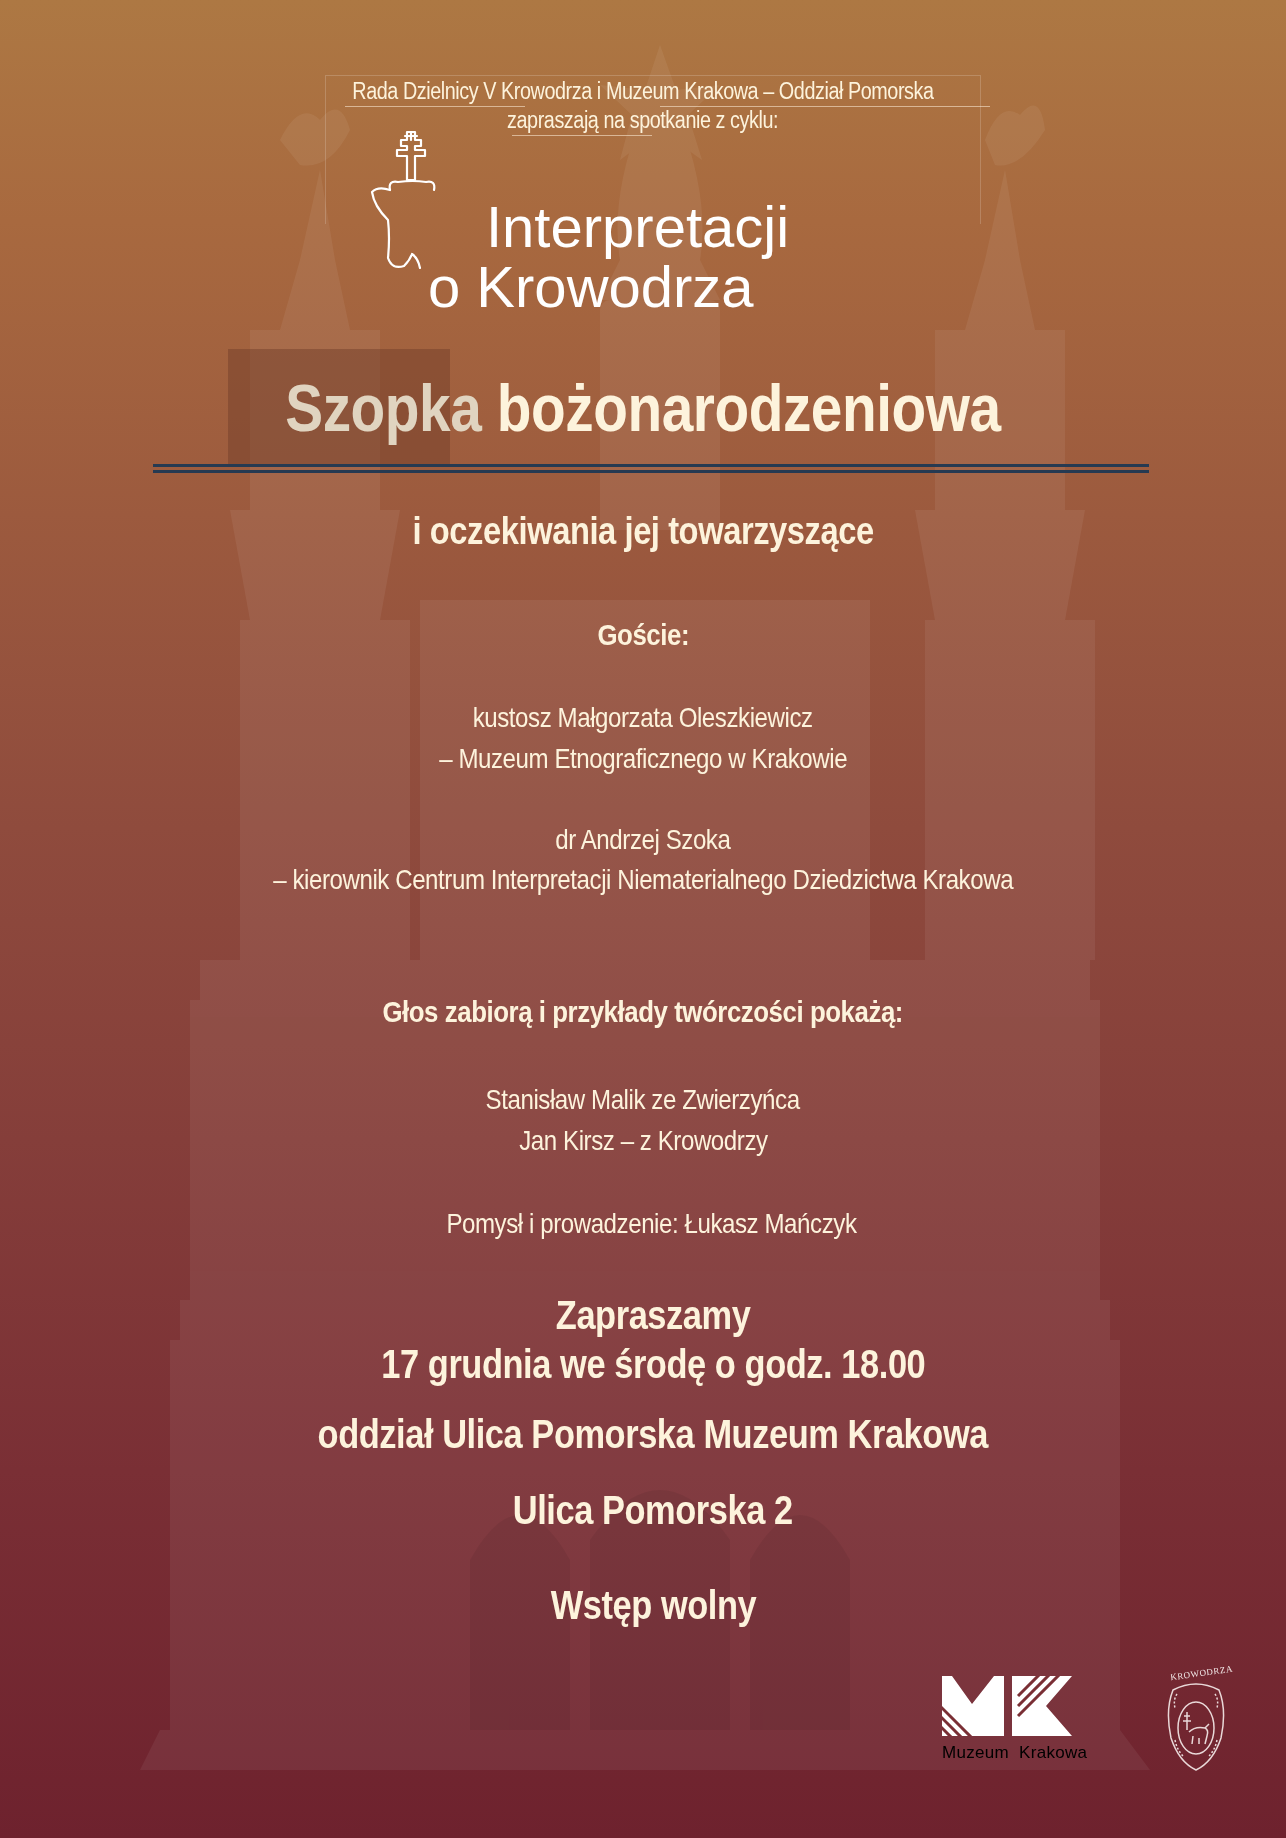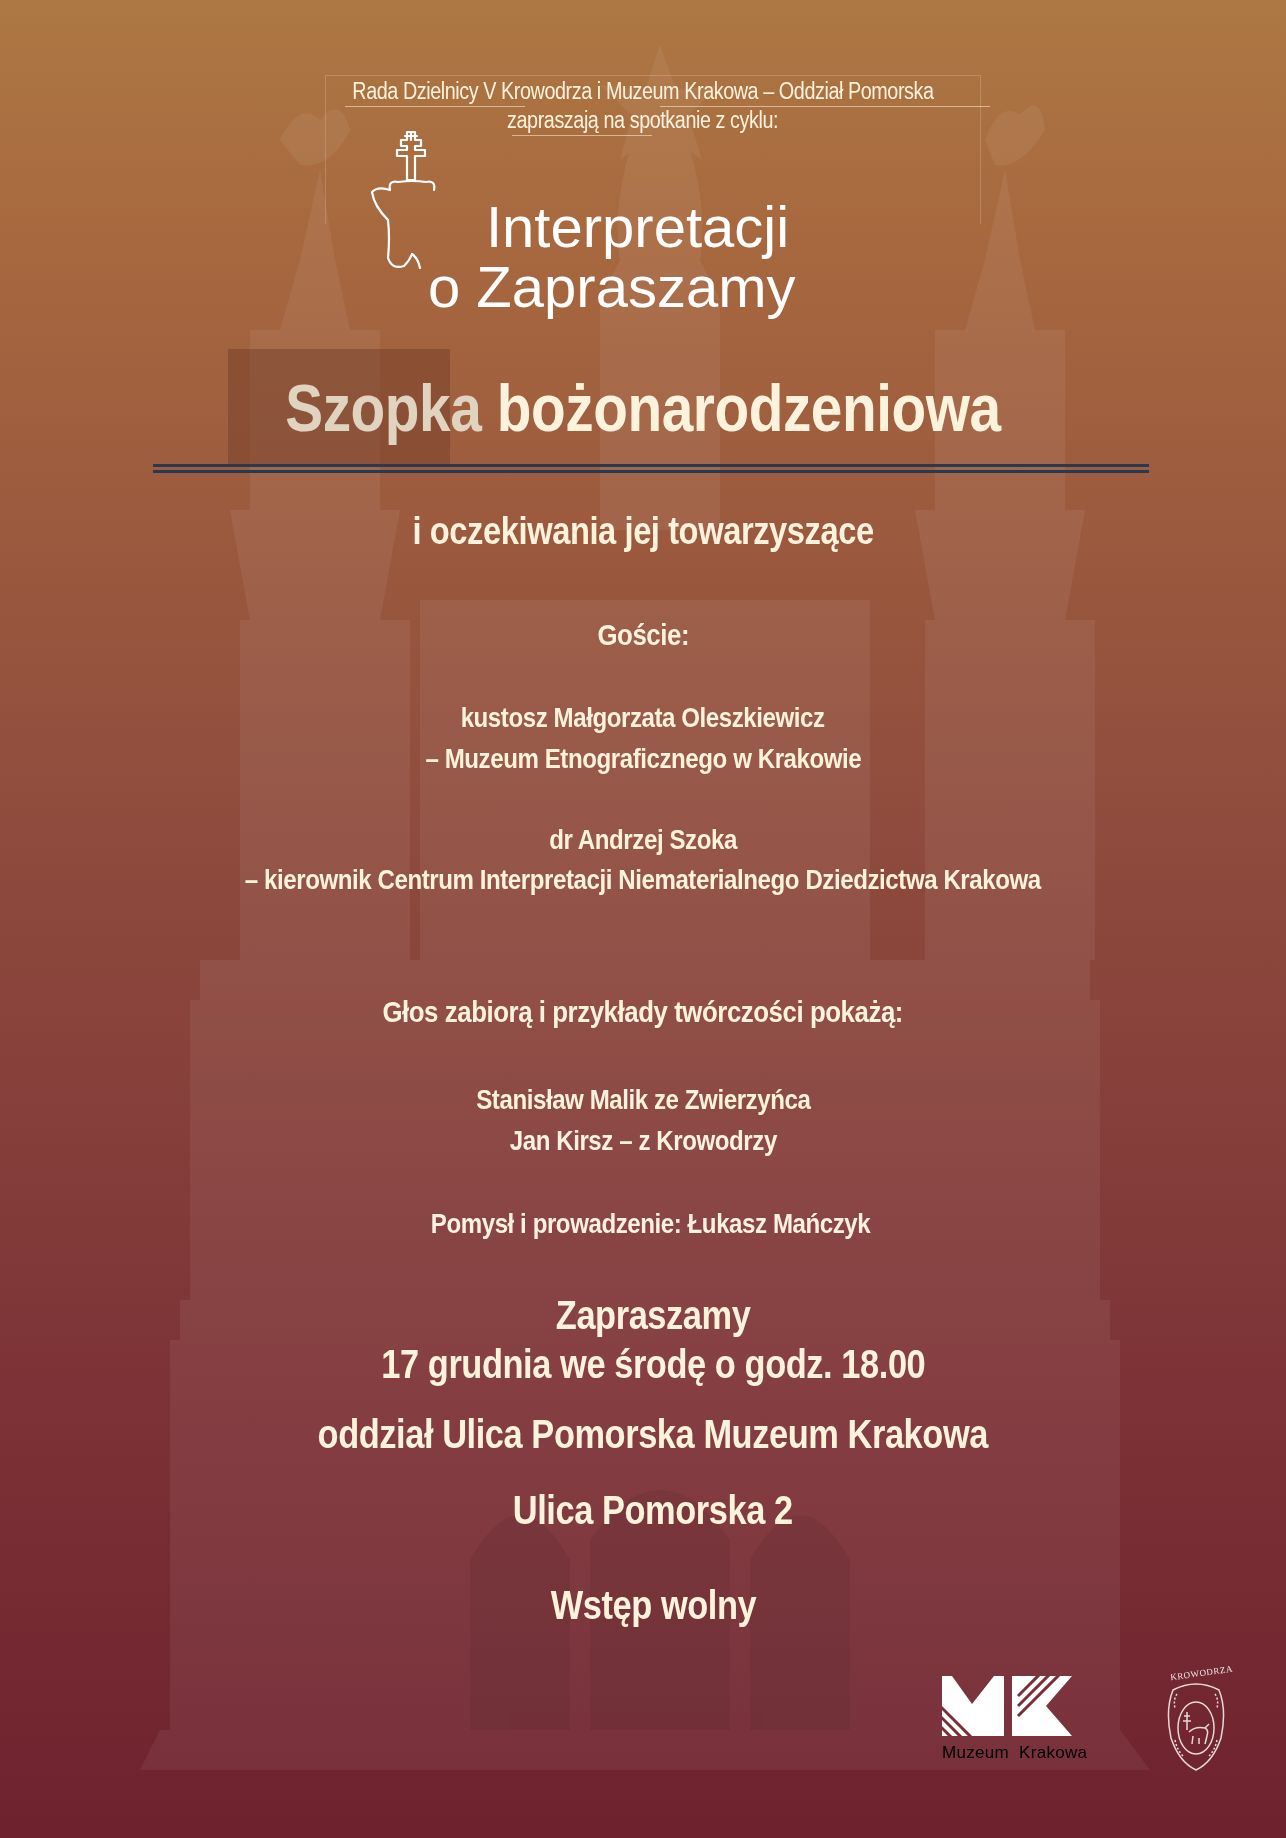--- a/index.html
+++ b/index.html
@@ -29,21 +29,21 @@
 
   .title-box { position: absolute; left: 228px; top: 349px; width: 222px; height: 116px; background: rgba(110,60,40,0.45); }
   .title { top: 370px; font-size: 66px; font-weight: bold; letter-spacing: -1px; }
   .title .w1 { color: #e0d4c0; }
   .title .w2 { color: #fdf3dc; }
   .rule { position: absolute; left: 153px; width: 996px; height: 3px; background: #263a52; }
 
   .subtitle { top: 510px; font-size: 38px; font-weight: bold; letter-spacing: -1px; }
 
   .t-md { font-size: 30px; font-weight: bold; }
-  .t-sm { font-size: 28px; font-weight: bold; }
+  .t-sm { font-size: 28px; font-weight: normal; }
   .t-lg { font-size: 40px; font-weight: bold; margin-left: 20px; }
 
   .logos { position: absolute; }
   .mk-label { position: absolute; left: 942px; top: 1743px; font-family: "Liberation Sans", sans-serif; font-size: 17px; color: #000000; letter-spacing: 0.3px; }
   .krow-label { position: absolute; left: 1170px; top: 1668px; font-family: "Liberation Serif", serif; font-size: 9px; color: #f1e6e6; transform: rotate(-8deg); letter-spacing: 0.5px; }
 </style>
 </head>
 <body>
 
 <div class="poster">
@@ -105,21 +105,21 @@
 
         <path d="M43,4 L43,12 M37,8 L49,8"></path>
         <path d="M39,4 L47,4 L47,12 L53,12 L53,18 L47,18 L47,22 L57,22 L57,28 L47,28 L47,52 L39,52 L39,28 L29,28 L29,22 L39,22 L39,18 L33,18 L33,12 L39,12 Z"></path>
 
         <path d="M22,62 Q20,52 30,54 Q45,52 58,54 Q68,52 66,62"></path>
 
         <path d="M22,62 Q10,58 4,64 Q6,78 20,92 Q22,110 20,130 Q24,142 36,138 Q42,132 44,126 Q50,130 52,140"></path>
       </g>
     </svg>
     <div class="logo-text logo-t1">Interpretacji</div>
-    <div class="logo-text logo-t2">o Zapraszamy</div>
+    <div class="logo-text logo-t2">o Krowodrza</div>
   </div>
 
   <div class="title-box"></div>
   <div class="center title">
     <span class="narrow" style="display:inline-block">
       <span class="w1">Szopka</span>
       <span class="w2">bożonarodzeniowa</span>
     </span>
   </div>
   <div class="rule" style="top:464px;"></div>

